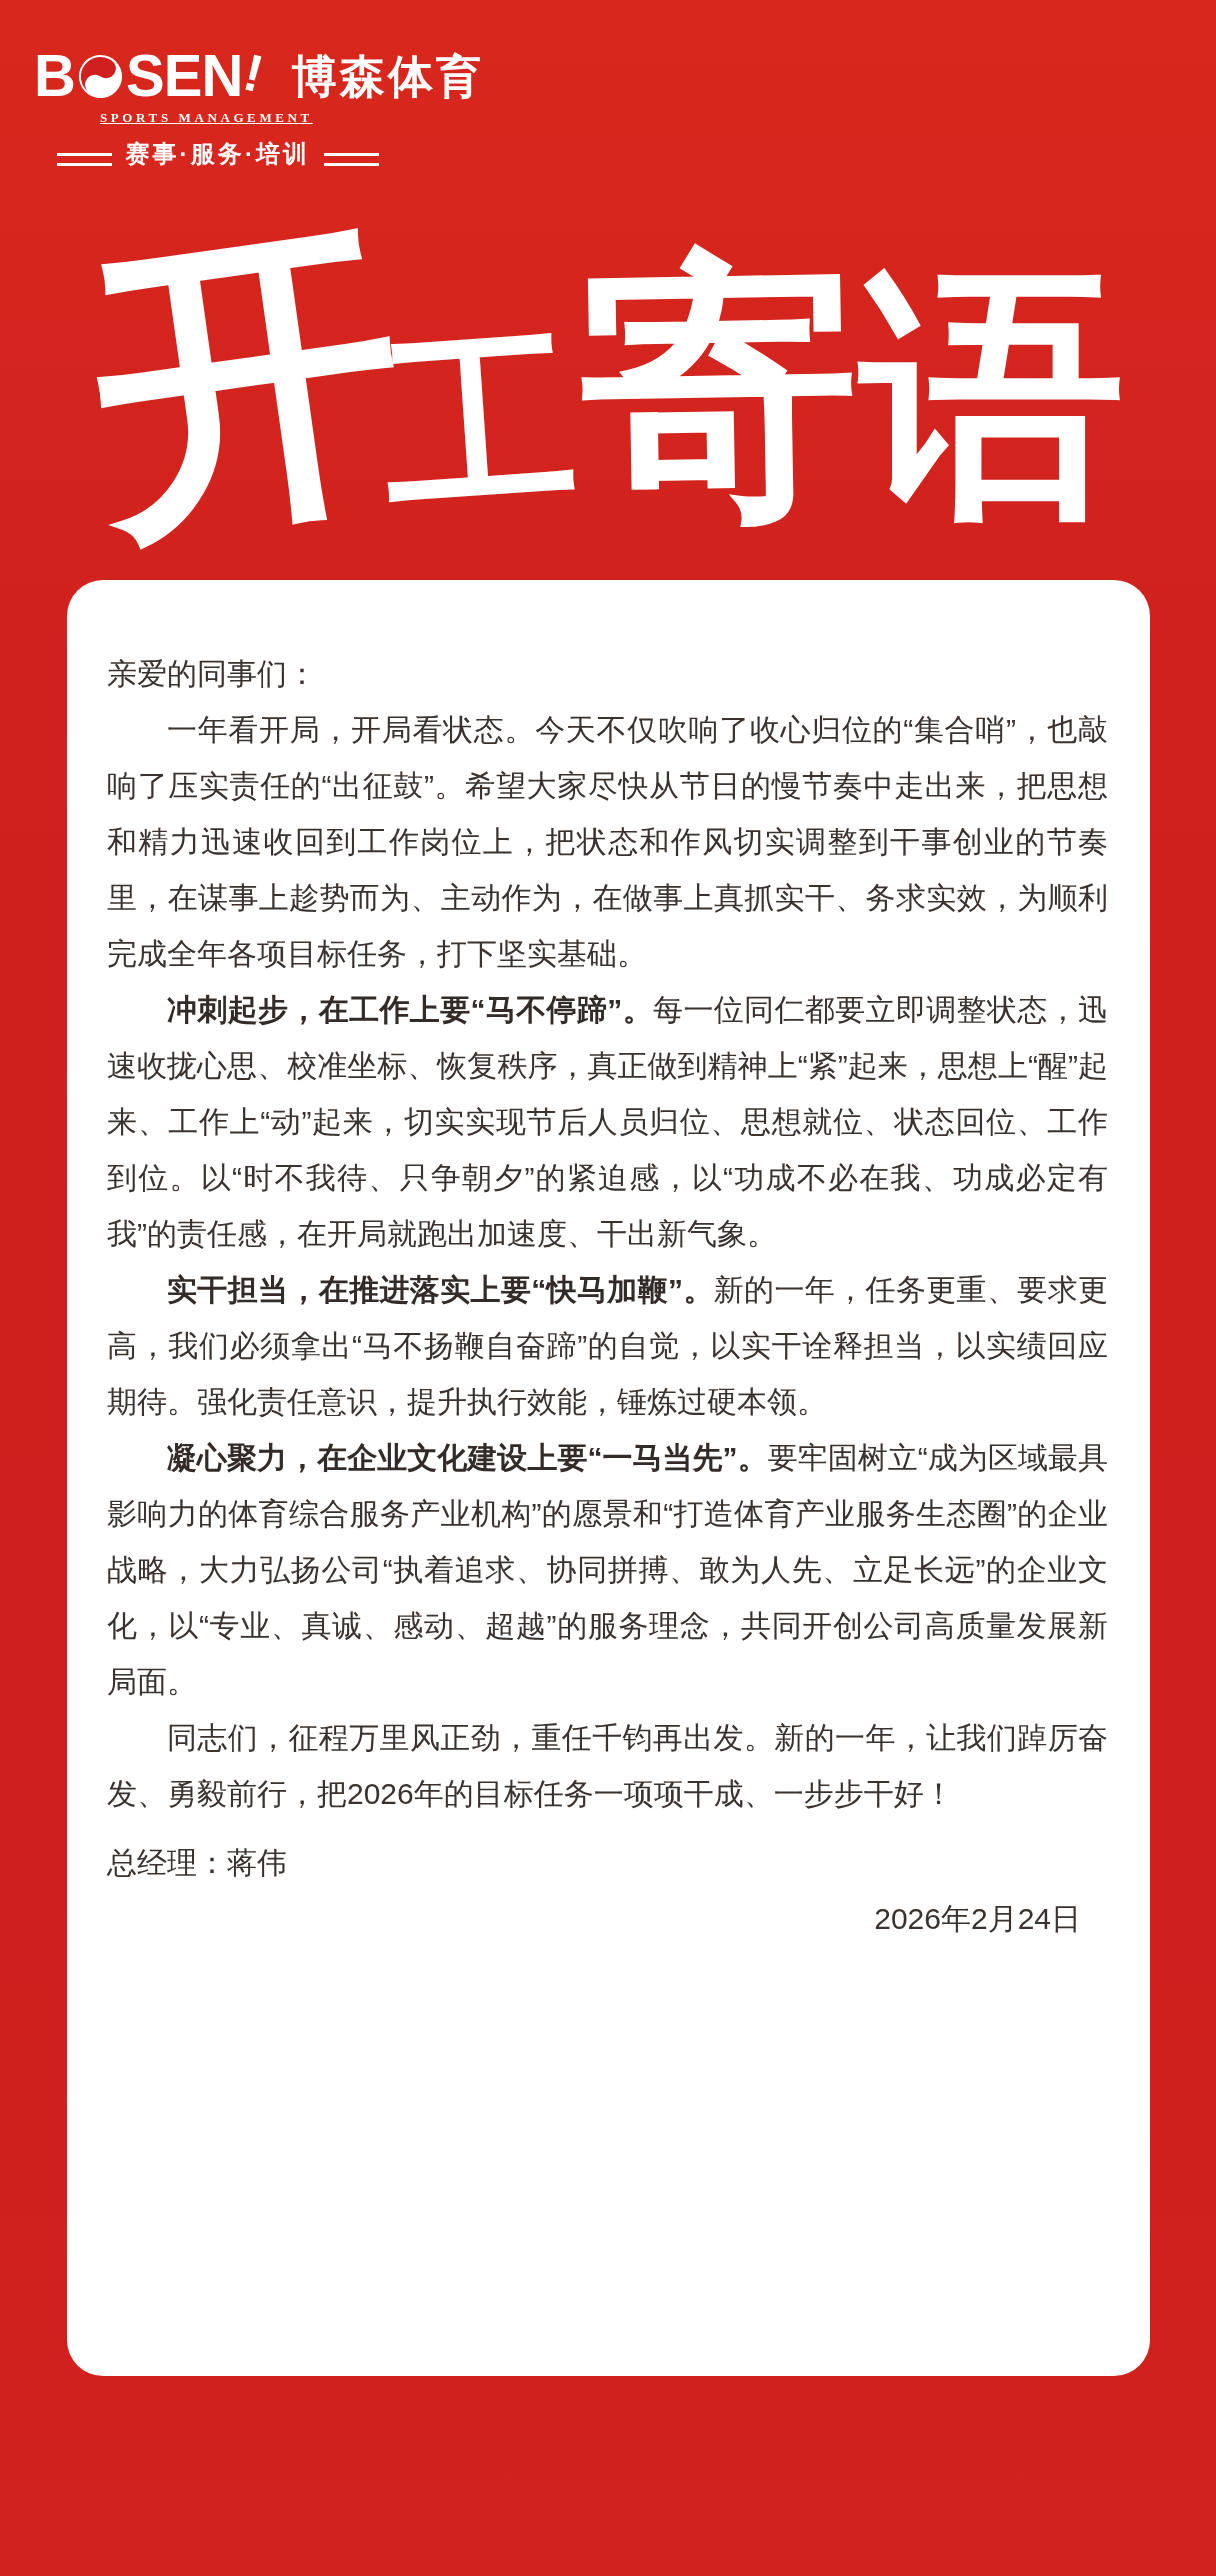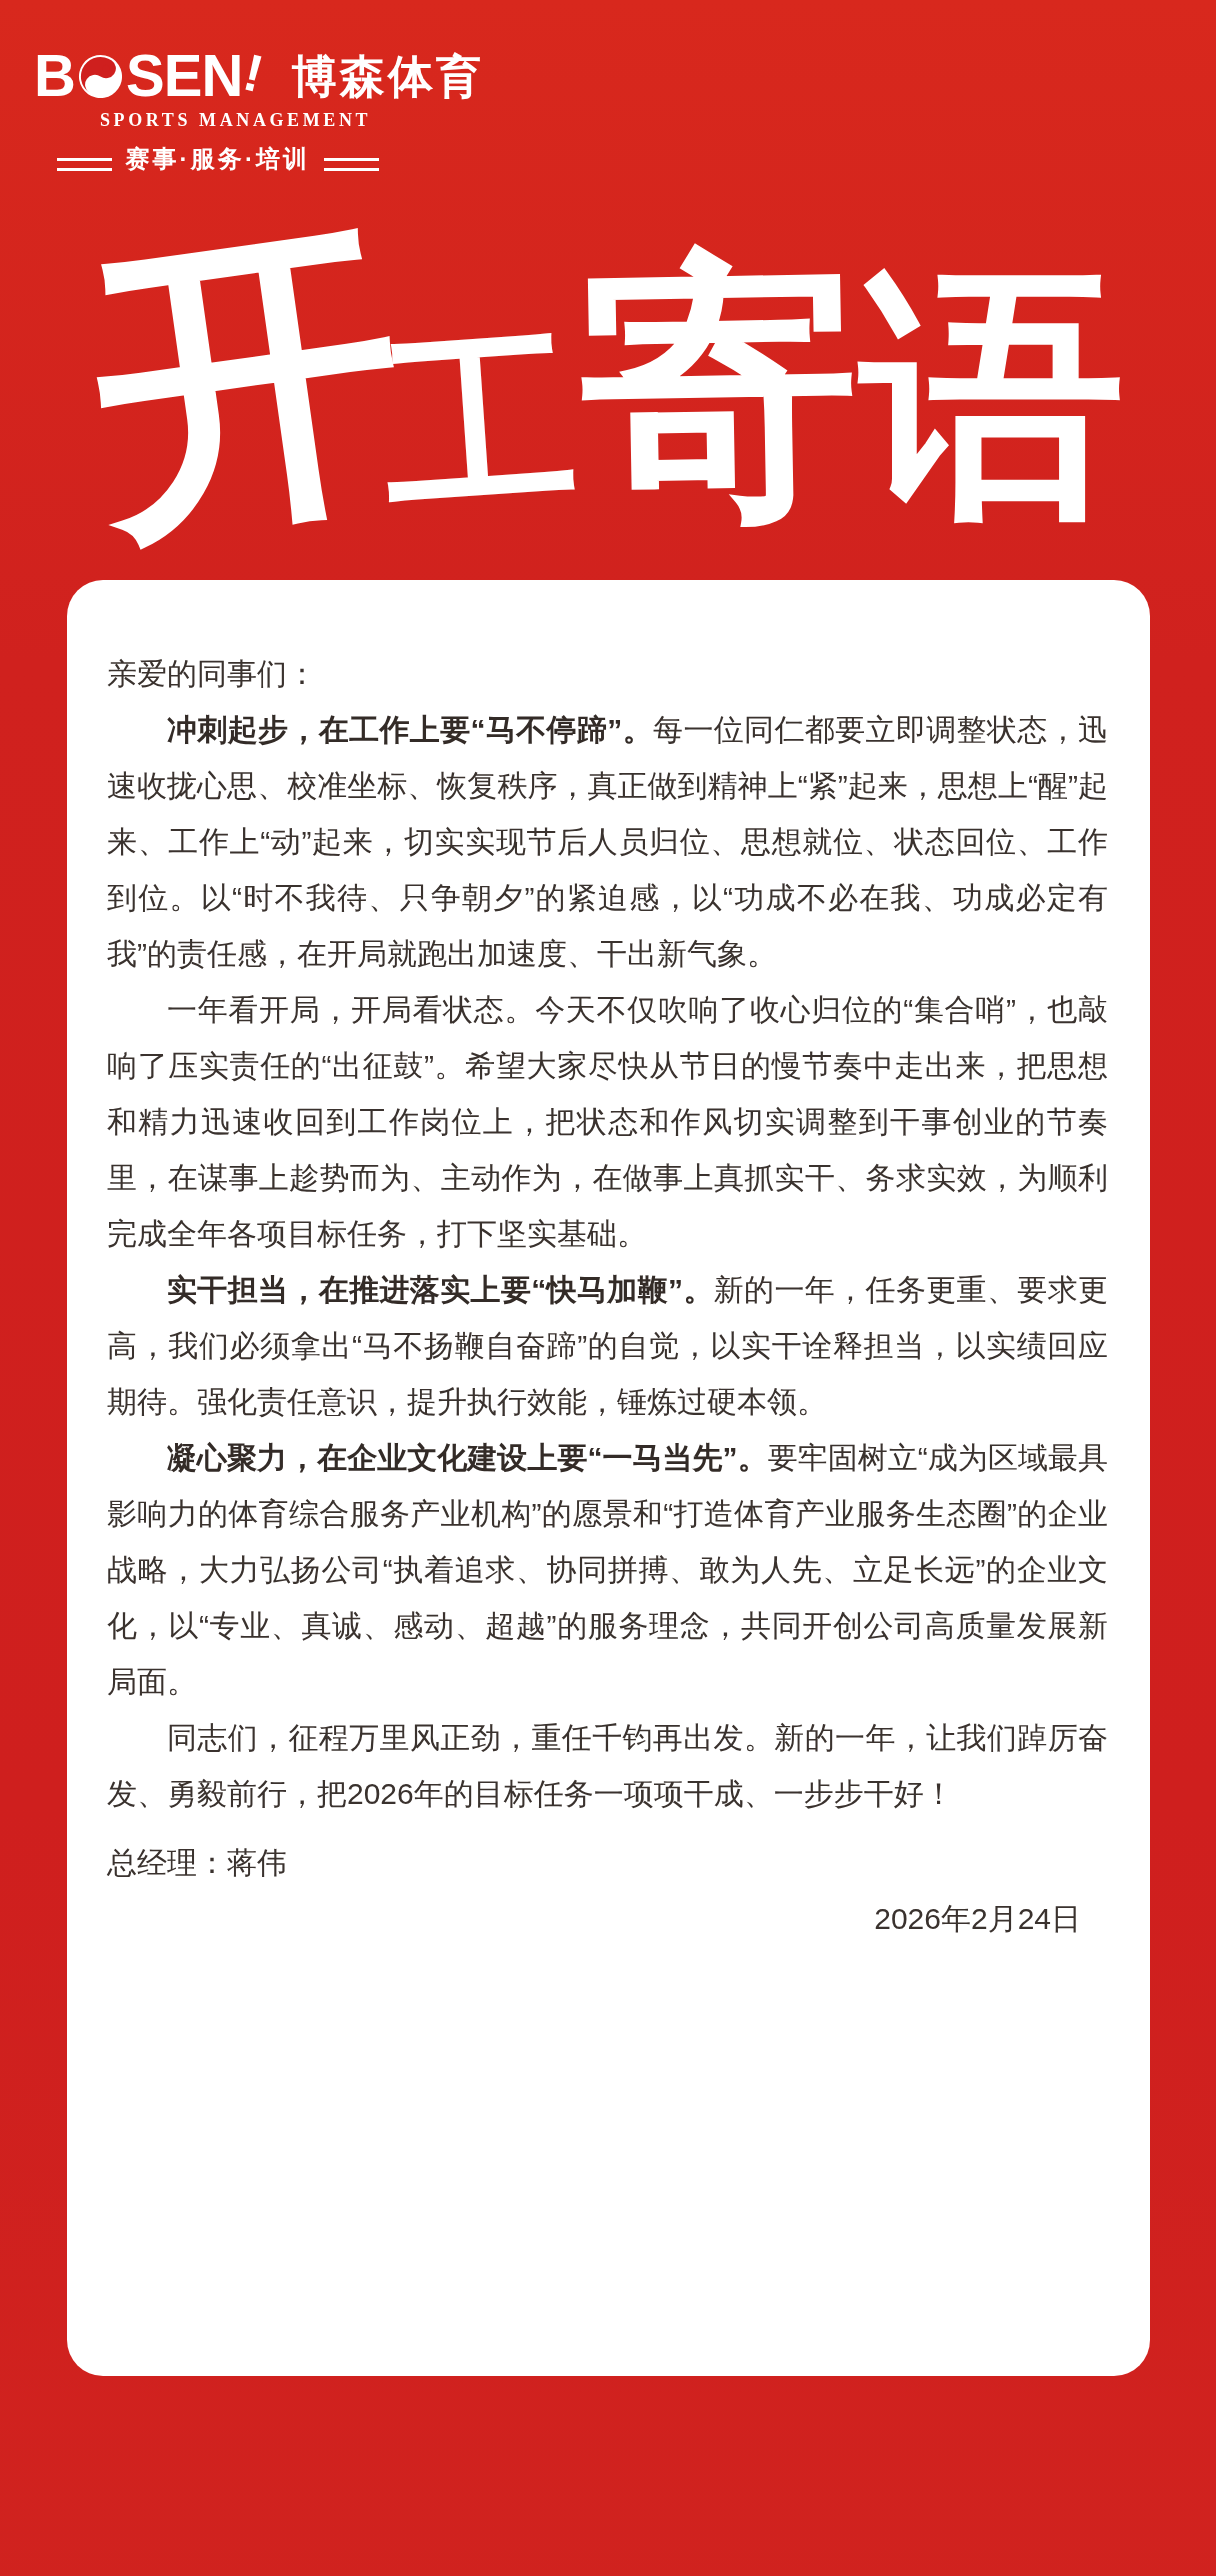--- a/index.html
+++ b/index.html
@@ -10,21 +10,21 @@
     background:linear-gradient(180deg,#d8281d 0%, #d0211e 22%, #cf1f1e 60%, #d1241f 100%);
   }
 
   
   .brand { position:absolute; left:34px; top:47px; color:#fff; }
   .wordmark-row { display:flex; align-items:center; }
   .wm-letter { font-size:58px; font-weight:900; letter-spacing:-1px; line-height:1; transform:scaleY(1.02); }
   .o-icon { width:47px; height:47px; margin:0 2.1px; }
   .wm-excl { font-size:52px; font-weight:900; line-height:1; transform:rotate(14deg) translateY(-3.1px); margin-left:2.1px; }
   .wm-cn { font-size:45px; font-weight:800; letter-spacing:3.1px; line-height:1; margin-left:30px; }
-  .wm-sub { font-family:"Liberation Serif", serif; font-weight:700; font-size:18px; letter-spacing:3.6px; margin:5.2px 0 0 66px; }
+  .wm-sub { font-family:"Liberation Serif", serif; font-weight:700; font-size:13px; letter-spacing:3.6px; margin:5.2px 0 0 66px;text-decoration:underline; }
   .tagline-row { display:flex; align-items:flex-end; gap:13.4px; margin:15.5px 0 0 23px; }
   .dbl-line { width:55px; height:13px; border-top:3.6px solid #fff; border-bottom:3.6px solid #fff; }
   .tagline { font-size:24px; font-weight:800; letter-spacing:3.1px; line-height:1; }
 
   
   .title { position:absolute; top:154px; left:50%; transform:translateX(-50%); height:368px;
            display:flex; align-items:flex-end; color:#fff; font-weight:900; white-space:nowrap; }
   .title span { line-height:0.92; display:inline-block; }
   .tc0 { font-size:309px; transform:rotate(-8deg); margin-right:-14.4px; }
   .tc1 { font-size:193px; transform:rotate(-4deg); margin:0 3.1px 9.3px -3.1px; }
@@ -76,22 +76,22 @@
 
   <div class="title">
     <span class="tc0">开</span>
     <span class="tc1">工</span>
     <span class="tc2">寄</span>
     <span class="tc3">语</span>
   </div>
 
   <main class="card">
     <p class="salutation">亲爱的同事们：</p>
+    <p class="para"><b></b><span>一年看开局，开局看状态。今天不仅吹响了收心归位的“集合哨”，也敲响了压实责任的“出征鼓”。希望大家尽快从节日的慢节奏中走出来，把思想和精力迅速收回到工作岗位上，把状态和作风切实调整到干事创业的节奏里，在谋事上趁势而为、主动作为，在做事上真抓实干、务求实效，为顺利完成全年各项目标任务，打下坚实基础。</span></p>
     <p class="para"><b>冲刺起步，在工作上要“马不停蹄”。</b><span>每一位同仁都要立即调整状态，迅速收拢心思、校准坐标、恢复秩序，真正做到精神上“紧”起来，思想上“醒”起来、工作上“动”起来，切实实现节后人员归位、思想就位、状态回位、工作到位。以“时不我待、只争朝夕”的紧迫感，以“功成不必在我、功成必定有我”的责任感，在开局就跑出加速度、干出新气象。</span></p>
-    <p class="para"><b></b><span>一年看开局，开局看状态。今天不仅吹响了收心归位的“集合哨”，也敲响了压实责任的“出征鼓”。希望大家尽快从节日的慢节奏中走出来，把思想和精力迅速收回到工作岗位上，把状态和作风切实调整到干事创业的节奏里，在谋事上趁势而为、主动作为，在做事上真抓实干、务求实效，为顺利完成全年各项目标任务，打下坚实基础。</span></p>
     <p class="para"><b>实干担当，在推进落实上要“快马加鞭”。</b><span>新的一年，任务更重、要求更高，我们必须拿出“马不扬鞭自奋蹄”的自觉，以实干诠释担当，以实绩回应期待。强化责任意识，提升执行效能，锤炼过硬本领。</span></p>
     <p class="para"><b>凝心聚力，在企业文化建设上要“一马当先”。</b><span>要牢固树立“成为区域最具影响力的体育综合服务产业机构”的愿景和“打造体育产业服务生态圈”的企业战略，大力弘扬公司“执着追求、协同拼搏、敢为人先、立足长远”的企业文化，以“专业、真诚、感动、超越”的服务理念，共同开创公司高质量发展新局面。</span></p>
     <p class="para"><b></b><span>同志们，征程万里风正劲，重任千钧再出发。新的一年，让我们踔厉奋发、勇毅前行，把2026年的目标任务一项项干成、一步步干好！</span></p>
     <p class="sign">总经理：蒋伟</p>
     <p class="date">2026年2月24日</p>
   </main>
 
   <svg class="footer-art" viewBox="0 0 2362 840">
     <defs>
       <linearGradient id="hillG" x1="0" y1="0" x2="0" y2="1">

